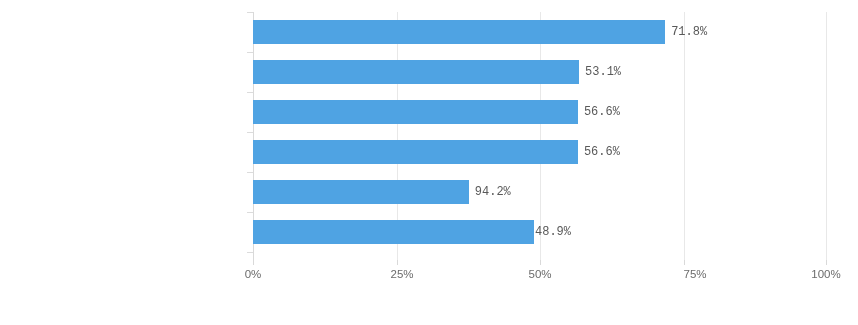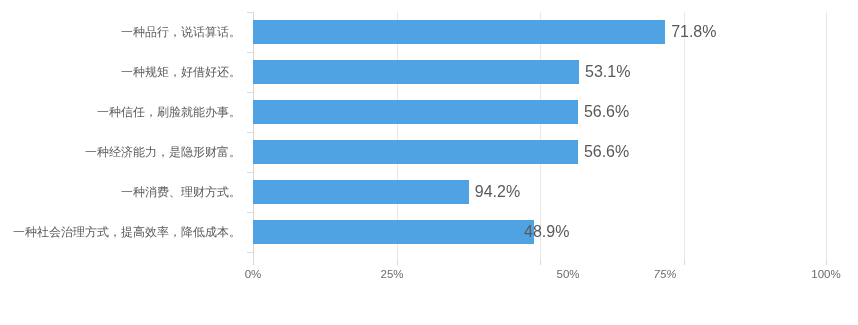--- a/index.html
+++ b/index.html
@@ -77,24 +77,25 @@
     top: 8px;
     left: 0;
     height: 24px;
     background: #4fa3e3;
   }
   .bar-value {
     position: absolute;
     top: 8px;
     height: 24px;
     line-height: 24px;
-    font-size: 16px;
+    font-size: 12px;
     color: #595959;
     white-space: nowrap;
     padding-left: 6px;
+    font-family: Liberation Mono, monospace;
   }
 
   
   .cat-label {
     position: absolute;
     right: 12px;
     height: 40px;
     line-height: 40px;
     font-size: 12px;
     color: #5a5a5a;
@@ -107,28 +108,20 @@
     top: 12px;
     width: 253px;
     height: 248px;
   }
 </style>
 </head>
 <body>
 
 <div id="chart-root">
 
-  <div class="cat-labels">
-    <div class="cat-label" style="top:0px;">一种品行，说话算话。</div>
-    <div class="cat-label" style="top:40px;">一种规矩，好借好还。</div>
-    <div class="cat-label" style="top:80px;">一种信任，刷脸就能办事。</div>
-    <div class="cat-label" style="top:120px;">一种经济能力，是隐形财富。</div>
-    <div class="cat-label" style="top:160px;">一种消费、理财方式。</div>
-    <div class="cat-label" style="top:200px;">一种社会治理方式，提高效率，降低成本。</div>
-  </div>
 
   <div class="plot">
 
     <div class="gridline axis0" style="left: 0px; background: rgb(217, 217, 217);"></div>
     <div class="gridline" style="left: 143.5px; background: rgb(232, 232, 232);"></div>
     <div class="gridline" style="left: 287px; background: rgb(232, 232, 232);"></div>
     <div class="gridline" style="left: 430.5px; background: rgb(232, 232, 232);"></div>
     <div class="gridline" style="left: 573px; background: rgb(232, 232, 232);"></div>
 
     <div class="ytick" style="top:0px;"></div>
@@ -154,29 +147,29 @@
     <div class="bar-row" style="top:120px;">
       <div class="bar" style="width: 324.884px; background: rgb(79, 163, 227);"></div>
       <div class="bar-value" style="left: 324.884px;">56.6%</div>
     </div>
     <div class="bar-row" style="top:160px;">
       <div class="bar" style="width: 215.824px; background: rgb(79, 163, 227);"></div>
       <div class="bar-value" style="left: 215.824px;">94.2%</div>
     </div>
     <div class="bar-row" style="top:200px;">
       <div class="bar" style="width: 280.686px; background: rgb(79, 163, 227);"></div>
-      <div class="bar-value" style="left: 265px; text-align: right;">48.9%</div>
+      <div class="bar-value" style="left: 276px; text-align: right;">48.9%</div>
     </div>
 
     <div class="xtick" style="left:0px;"></div>
     <div class="xtick" style="left:143.5px;"></div>
     <div class="xtick" style="left:287px;"></div>
     <div class="xtick" style="left:430.5px;"></div>
     <div class="xtick" style="left:573px;"></div>
 
     <div class="xlabel" style="left:0px;">0%</div>
-    <div class="xlabel" style="left:139px;text-align:right;">25%</div>
-    <div class="xlabel" style="left:287px;margin-left:28px;">50%</div>
-    <div class="xlabel" style="left:412px;font-style:italic;">75%</div>
+    <div class="xlabel" style="left:149px;text-align:right;">25%</div>
+    <div class="xlabel" style="left:287px;">50%</div>
+    <div class="xlabel" style="left:442px;">75%</div>
     <div class="xlabel" style="left:573px;">100%</div>
 
   </div>
 </div>
 
 </body></html>

